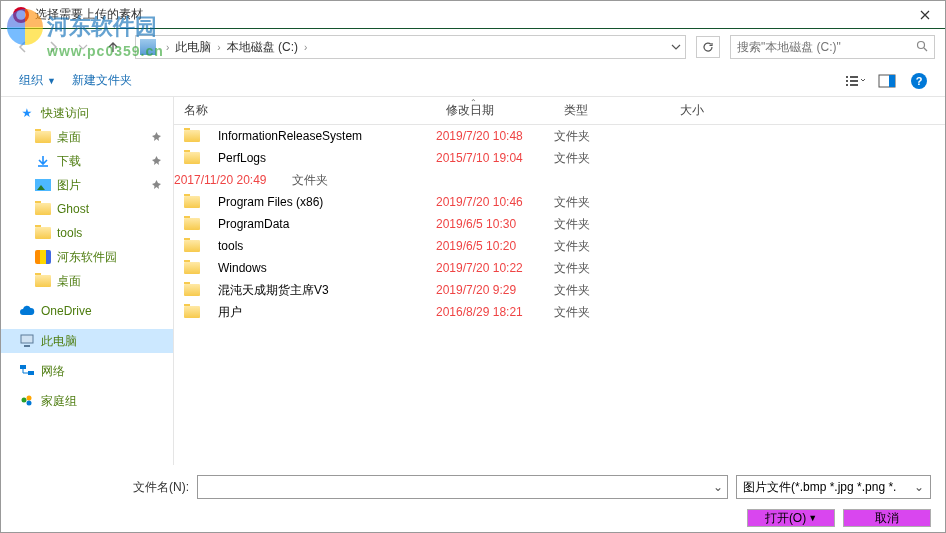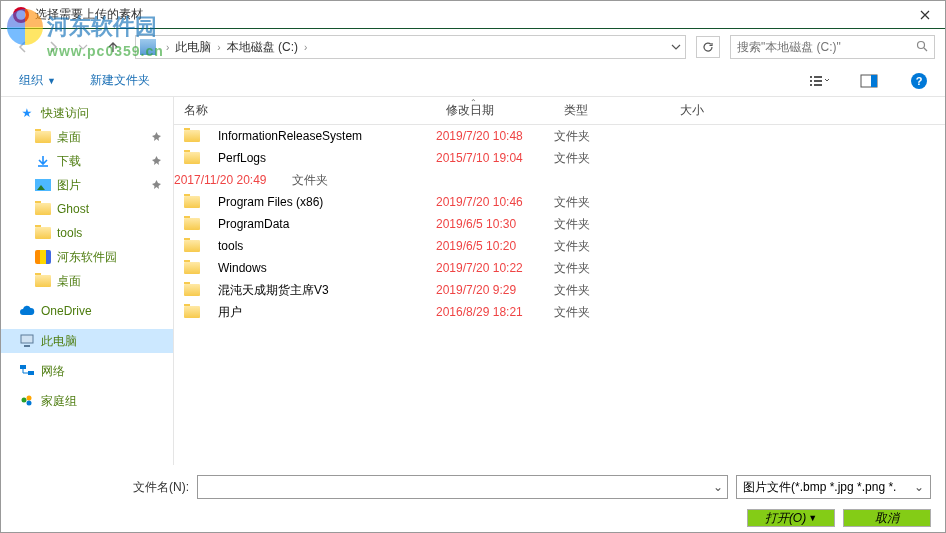--- a/index.html
+++ b/index.html
@@ -17,21 +17,21 @@
 .breadcrumb { flex: 1; height: 24px; border: 1px solid #ccc; display: flex; align-items: center; padding: 0 4px; margin: 0 4px; }
 .breadcrumb .bc-icon { width: 16px; height: 16px; background: linear-gradient(#9ecaed,#5a9bd4); margin-right: 4px; }
 .breadcrumb .sep { color: #888; margin: 0 6px; font-size: 10px; }
 .breadcrumb .seg { color: #333; cursor: pointer; }
 .bc-end { display: flex; align-items: center; }
 .refresh { width: 24px; height: 22px; border: 1px solid #ccc; display: flex; align-items: center; justify-content: center; cursor: pointer; }
 .searchbox { width: 205px; height: 24px; border: 1px solid #ccc; display: flex; align-items: center; padding: 0 6px; margin-left: 4px; }
 .searchbox input { border: none; outline: none; flex: 1; font-size: 12px; color: #333; }
 .searchbox .sicon { color: #888; }
 
-.toolbar { height: 32px; display: flex; align-items: center; padding: 0 14px; border-bottom: 1px solid #e5e5e5; gap: 26px; }
+.toolbar { height: 32px; display: flex; align-items: center; padding: 0 14px; border-bottom: 1px solid #e5e5e5; gap: 8px; }
 .toolbar .tbtn { display: flex; align-items: center; gap: 4px; cursor: pointer; color: #1a6fb5; padding: 3px 4px; }
 .toolbar .tbtn .dd { font-size: 9px; }
 .toolbar .spacer { flex: 1; }
 .toolbar .ricon { width: 24px; height: 22px; display: flex; align-items: center; justify-content: center; cursor: pointer; }
 .help-icon { width: 16px; height: 16px; border-radius: 50%; background: #0078d7; color: #fff; display: flex; align-items: center; justify-content: center; font-weight: bold; font-size: 11px; }
 
 .main { display: flex; height: 368px; }
 .sidebar { width: 173px; border-right: 1px solid #e5e5e5; overflow-y: auto; padding: 4px 0; }
 .sb-group { margin-bottom: 6px; }
 .sb-item { height: 24px; display: flex; align-items: center; padding-left: 18px; cursor: pointer; gap: 6px; }
@@ -72,21 +72,21 @@
 
 .bottom { padding: 10px 14px; }
 .fn-row { display: flex; align-items: center; gap: 8px; margin-bottom: 10px; }
 .fn-label { width: 174px; text-align: right; color: #333; }
 .fn-input { flex: 1; height: 24px; border: 1px solid #999; padding: 0 4px; display: flex; align-items: center; }
 .fn-input input { border: none; outline: none; flex: 1; font-size: 12px; }
 .fn-input .dd { color: #555; cursor: pointer; }
 .filter { width: 195px; height: 24px; border: 1px solid #999; display: flex; align-items: center; padding: 0 6px; cursor: pointer; }
 .filter .dd { margin-left: auto; color: #555; }
 .btn-row { display: flex; justify-content: flex-end; gap: 8px; }
-.btn { width: 88px; height: 18px; border: 1px solid #adadad; background: #84cc16; display: flex; align-items: center; justify-content: center; cursor: pointer; font-style: italic; }
+.btn { width: 88px; height: 18px; border: 1px solid #adadad; background: #d946ef; display: flex; align-items: center; justify-content: center; cursor: pointer; }
 .btn .dd { font-size: 9px; margin-left: 2px; }
 
 .watermark { position: absolute; top: 8px; left: 6px; pointer-events: none; opacity: 0.6; }
 .watermark .wm-top { display: flex; align-items: center; gap: 4px; }
 .watermark .wm-logo { width: 36px; height: 36px; border-radius: 50%; background: conic-gradient(#ff8c00 0 90deg,#ffd700 90deg 180deg,#1e90ff 180deg 270deg,#4169e1 270deg 360deg); }
 .watermark .wm-text { font-size: 22px; font-weight: bold; color: #0066b3; font-family: "SimHei"; }
 .watermark .wm-url { font-size: 14px; color: #2aa02a; font-weight: bold; margin-left: 40px; margin-top: -2px; letter-spacing: 1px; }
 </style>
 </head>
 <body>

